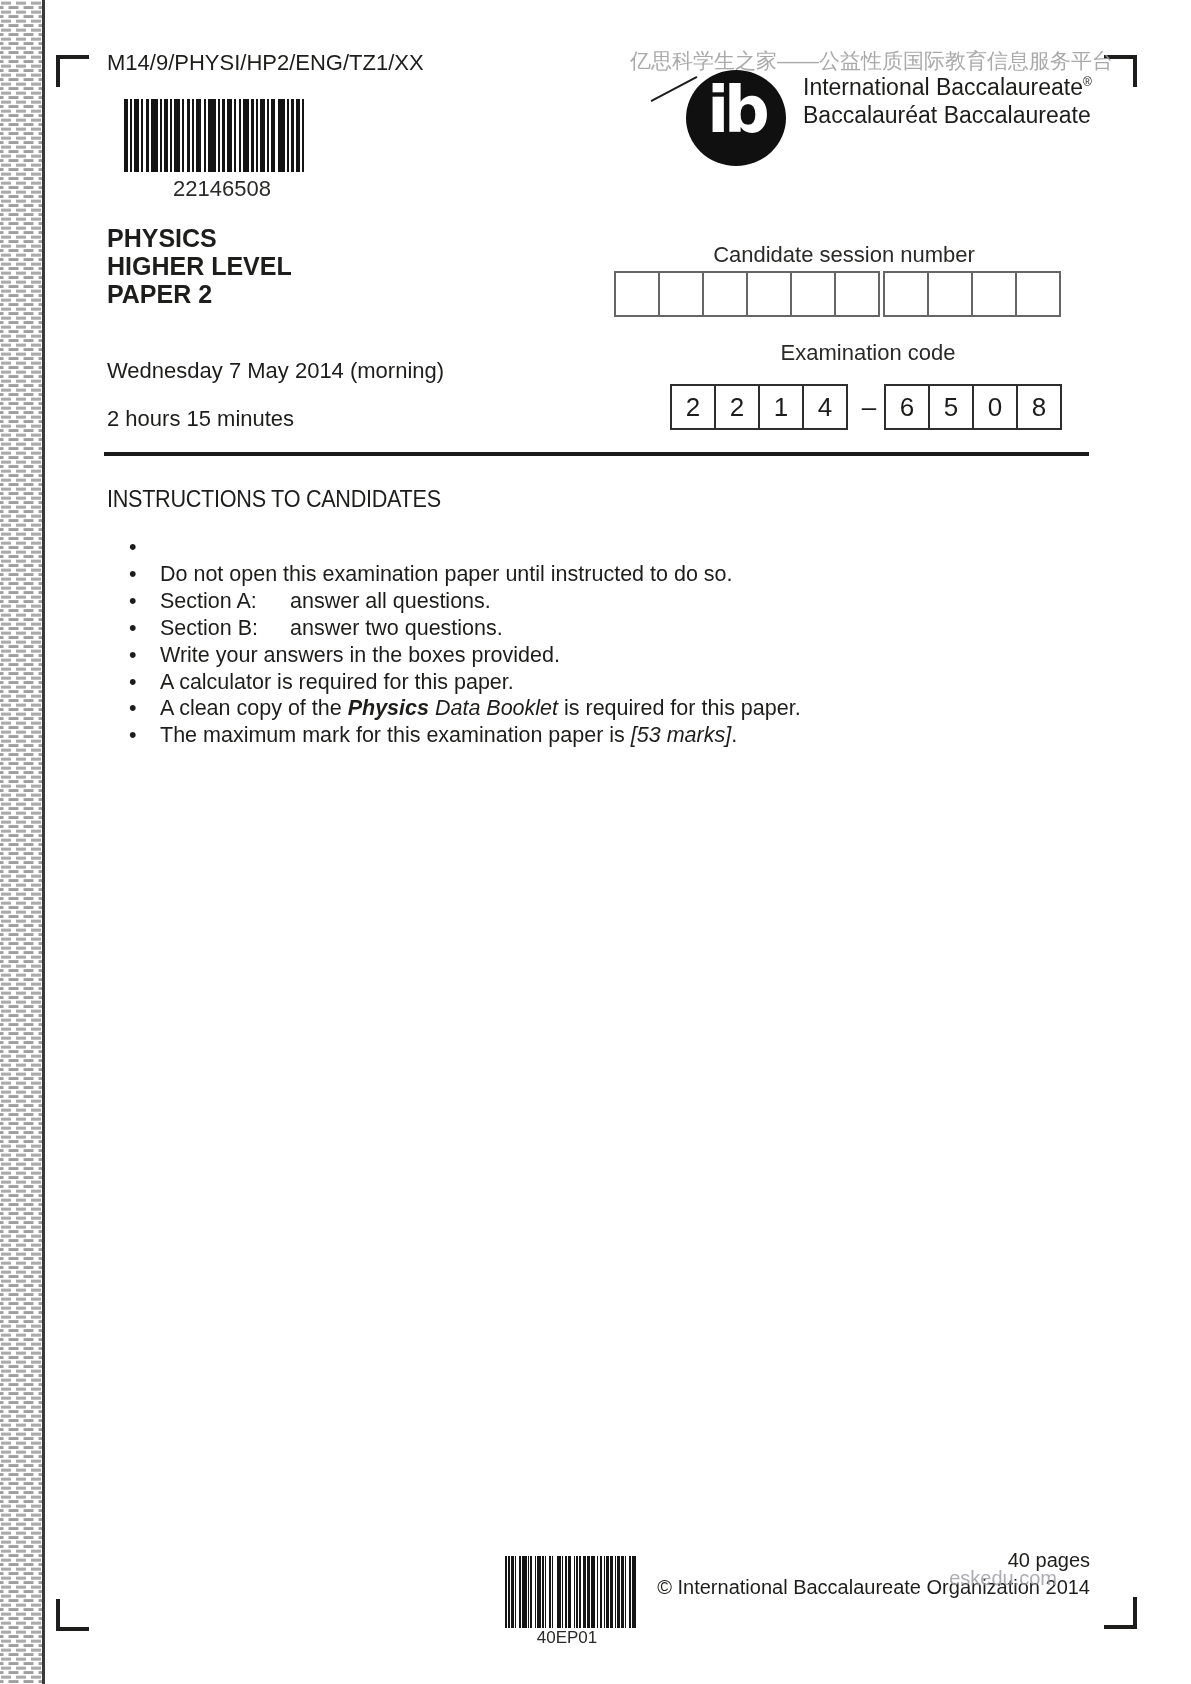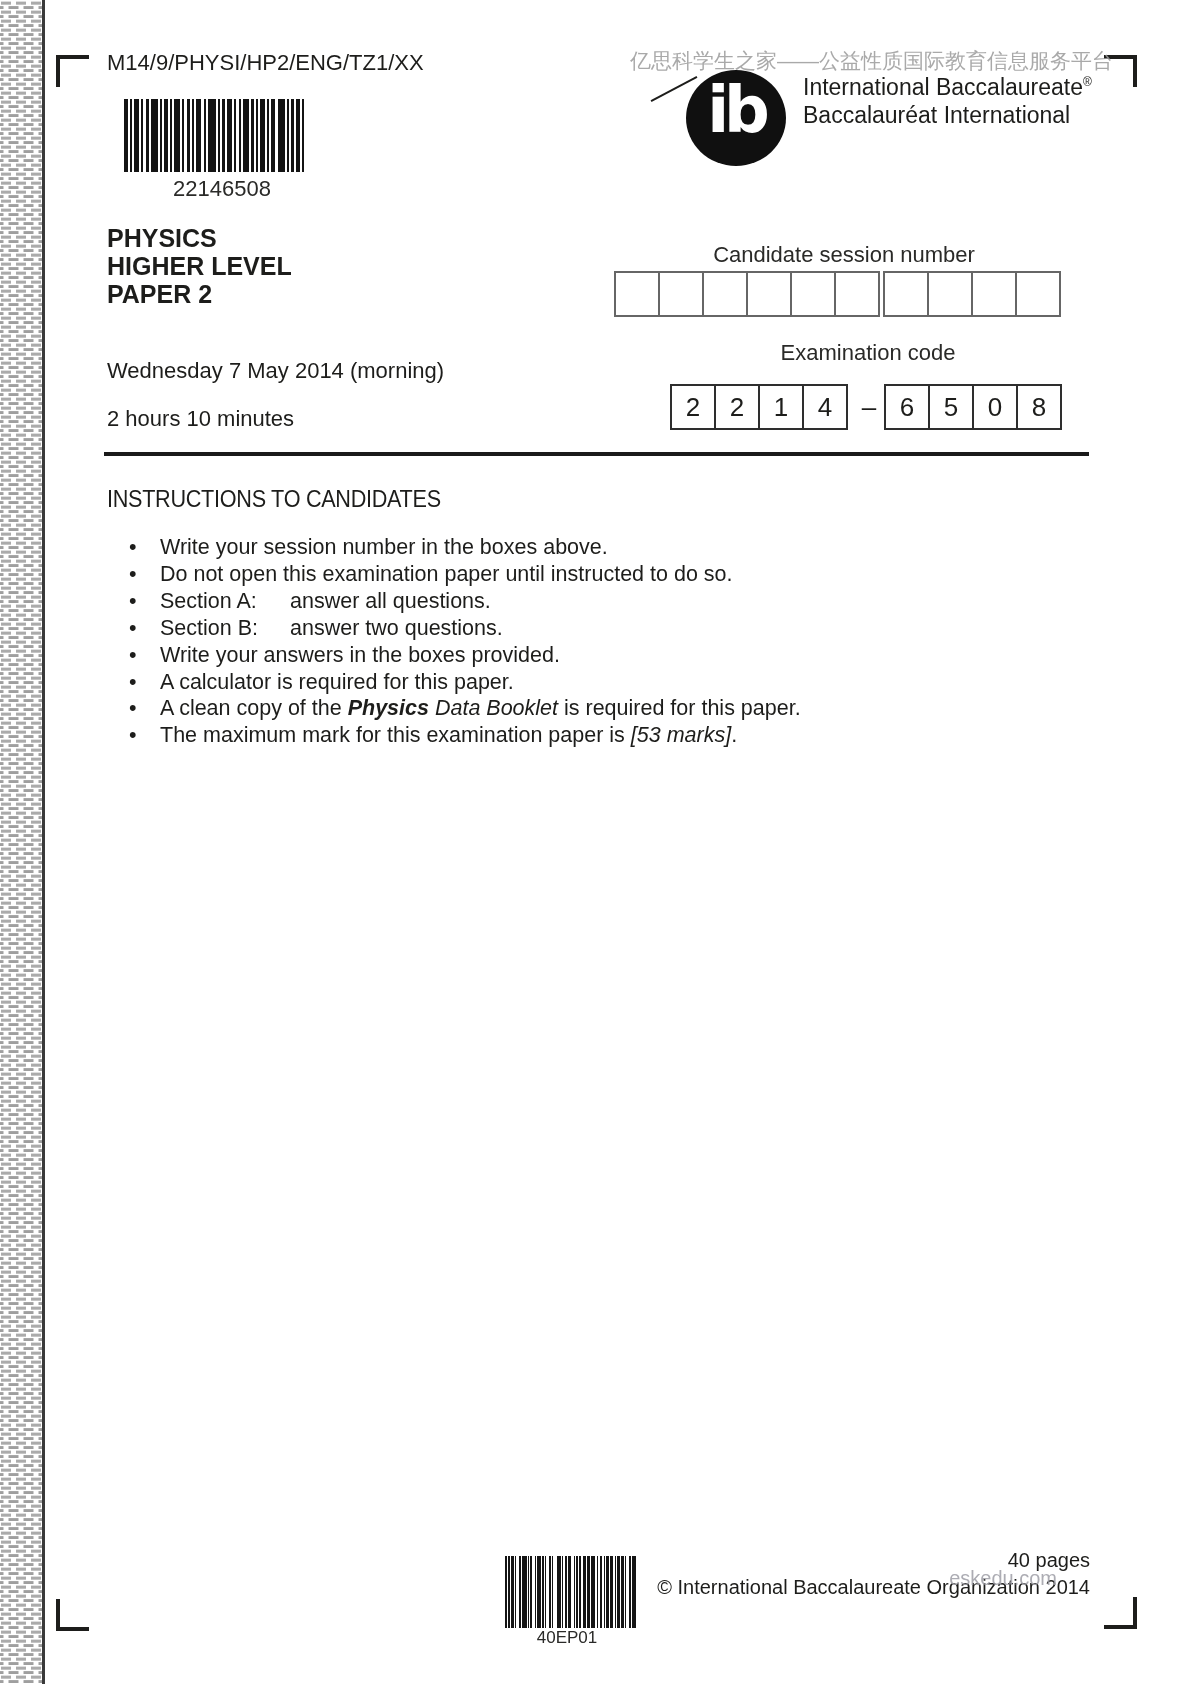--- a/index.html
+++ b/index.html
@@ -160,21 +160,21 @@
     </div>
   <div id="barcode-top-num">22146508</div>
 
   <div id="top-watermark">亿思科学生之家——公益性质国际教育信息服务平台</div>
   <div id="ib-swoosh"></div>
   <div id="ib-logo">
     <div class="ib-text">ib</div>
   </div>
   <div id="org-names">
     <div><span>International Baccalaureate</span><sup>®</sup></div>
-    <div>Baccalauréat International</div>
+    <div>Baccalauréat Baccalaureate</div>
   </div>
 
   <div id="title-block">
     <div>PHYSICS</div>
     <div>HIGHER LEVEL</div>
     <div>PAPER 2</div>
   </div>
 
   <div id="session-label">Candidate session number</div>
   <div id="session-row">
@@ -184,21 +184,21 @@
       <div class="session-cell"></div>
       <div class="session-cell"></div>
       <div class="session-cell"></div>
       <div class="session-cell session-gap"></div>
       <div class="session-cell"></div>
       <div class="session-cell"></div>
       <div class="session-cell"></div>
     </div>
 
   <div id="exam-date">Wednesday 7 May 2014 (morning)</div>
-  <div id="exam-duration">2 hours 10 minutes</div>
+  <div id="exam-duration">2 hours 15 minutes</div>
 
   <div id="exam-code-label">Examination code</div>
   <div id="code-group-left" class="code-group">
       <div class="code-cell">2</div>
       <div class="code-cell">2</div>
       <div class="code-cell">1</div>
       <div class="code-cell">4</div>
     </div>
   <div id="code-separator">–</div>
   <div id="code-group-right" class="code-group">
@@ -207,21 +207,20 @@
       <div class="code-cell">0</div>
       <div class="code-cell">8</div>
     </div>
 
   <div id="divider"></div>
 
   <div id="instructions-heading">INSTRUCTIONS TO CANDIDATES</div>
   <ul id="instructions-list">
       <li>
         <span class="bullet">•</span>
-        <span><span>Write your session number in the boxes above.</span></span>
       </li>
       <li>
         <span class="bullet">•</span>
         <span><span>Do not open this examination paper until instructed to do so.</span></span>
       </li>
       <li>
         <span class="bullet">•</span>
         <span><span class="seg-tab">Section A:</span><span>answer all questions.</span></span>
       </li>
       <li>

